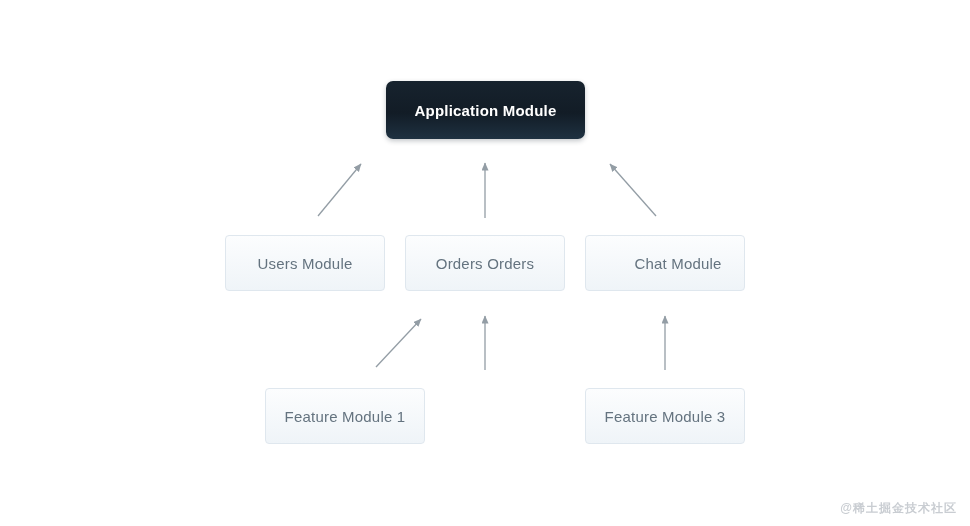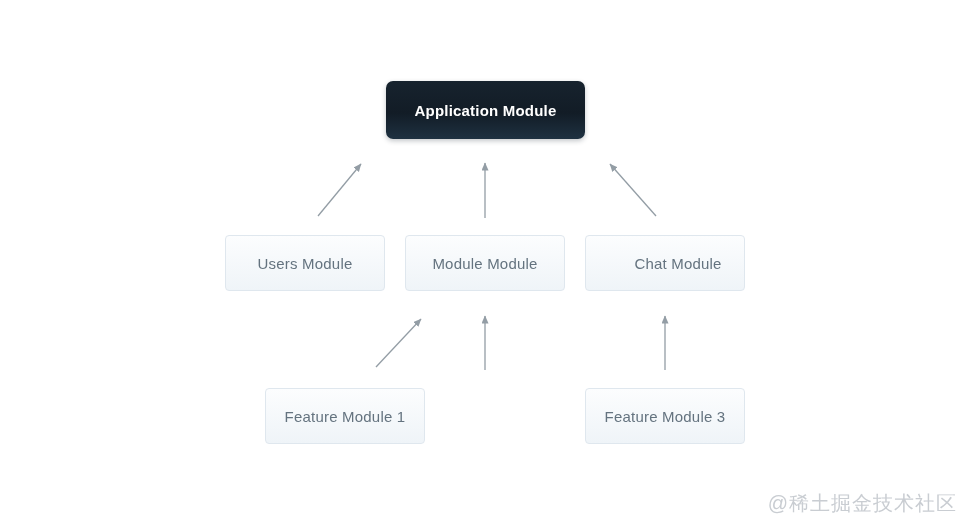--- a/index.html
+++ b/index.html
@@ -69,24 +69,25 @@
   .node--orders   { left: 405px; top: 235px; }
   .node--chat     { left: 585px; top: 235px; padding-left: 26px; }
   .node--feature1 { left: 225px; top: 388px; margin-left: 40px; }
   .node--feature2 { left: 405px; top: 388px; }
   .node--feature3 { left: 585px; top: 388px; }
 
   .watermark {
     position: absolute;
     right: 13px;
     bottom: 9px;
-    font-size: 20px;
+    font-size: 12px;
     letter-spacing: 1px;
     color: var(--watermark, #c9cdd2);
     user-select: none;
+    font-weight: bold;
   }
 </style>
 </head>
 <body>
 
 <div class="canvas">
 
   <svg class="edges-svg" viewBox="0 0 970 526" xmlns="http://www.w3.org/2000/svg" aria-hidden="true">
     <defs>
       <marker id="arrowhead" markerWidth="9" markerHeight="8" refX="7.5" refY="3.5" orient="auto" markerUnits="userSpaceOnUse">
@@ -103,21 +104,21 @@
 
   <div class="node node--root">
     <span>Application Module</span>
   </div>
 
   <div class="node node--child node--users">
     <span>Users Module</span>
   </div>
 
   <div class="node node--child node--orders">
-    <span>Module Module</span>
+    <span>Orders Orders</span>
   </div>
 
   <div class="node node--child node--chat">
     <span>Chat Module</span>
   </div>
 
   <div class="node node--child node--feature1">
     <span>Feature Module 1</span>
   </div>
 

